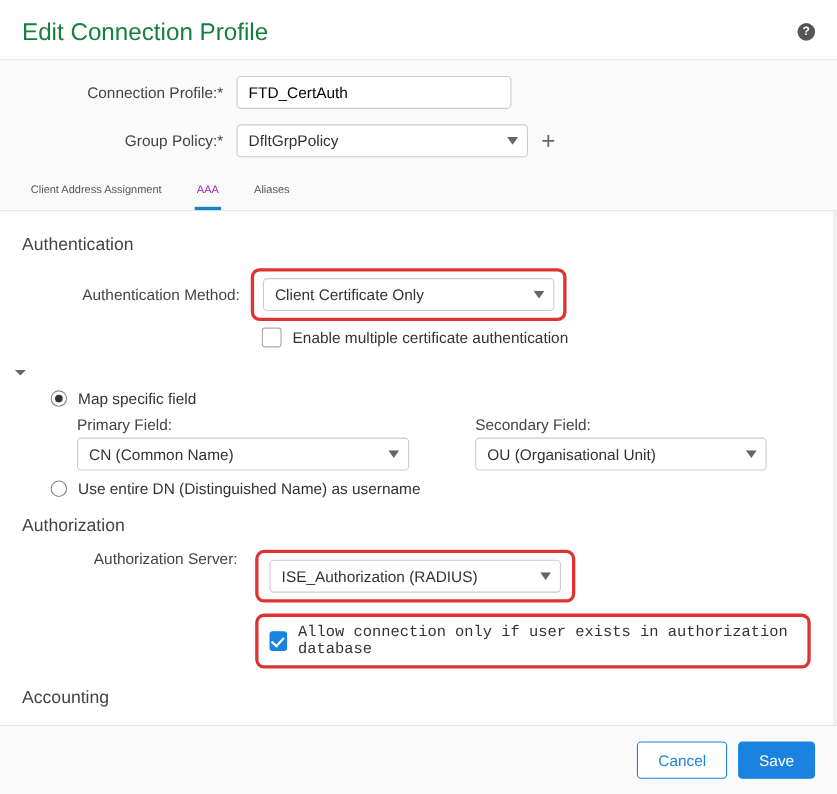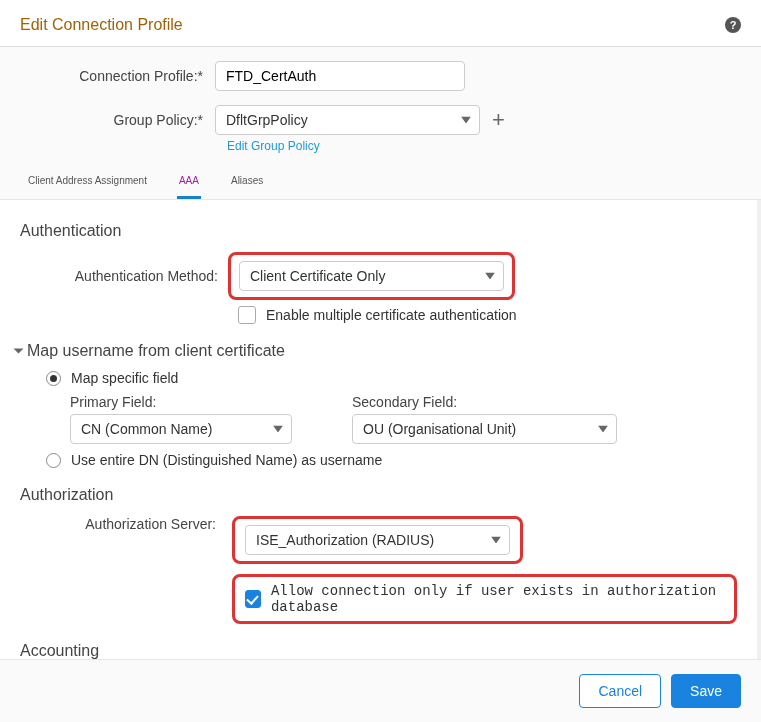--- a/index.html
+++ b/index.html
@@ -15,24 +15,24 @@
     flex-direction: column;
   }
   .header {
     padding: 16px 20px 12px 20px;
     border-bottom: 1px solid #e0e0e0;
     display: flex;
     justify-content: space-between;
     align-items: center;
   }
   .header h1 {
-    font-size: 16px;
+    font-size: 22px;
     font-weight: 400;
     margin: 0;
-    color: #a16207;
+    color: #15803d;
   }
   .help-icon {
     width: 16px; height: 16px;
     border-radius: 50%;
     background: #555;
     color: #fff;
     font-size: 11px;
     display: flex;
     align-items: center;
     justify-content: center;
@@ -294,21 +294,20 @@
         <span>DfltGrpPolicy</span>
       </div>
       <span class="select-caret">
         <svg width="10" height="7" viewBox="0 0 10 7">
             <polygon points="0,0 10,0 5,7" fill="#666"></polygon>
           </svg>
       </span>
     </div>
     <div class="plus-btn">+</div>
   </div>
-  <div class="edit-link">Edit Group Policy</div>
 
   <div class="tabs">
     <div class="tab">Client Address Assignment</div>
     <div class="tab active">AAA</div>
     <div class="tab">Aliases</div>
   </div>
 </div>
 
 <div class="content">
   <div class="section-title">Authentication</div>
@@ -329,33 +328,32 @@
     </div>
   </div>
 
   <div class="checkbox-row">
     <div class="chk"></div>
     <span>Enable multiple certificate authentication</span>
   </div>
 
   <div class="collapse-title">
     <span class="tri-right"></span>
-    <span>Map username from client certificate</span>
   </div>
 
   <div class="radio-row">
     <div class="radio checked"></div>
     <span>Map specific field</span>
   </div>
 
   <div class="two-col">
     <div class="col">
       <div class="small-label">Primary Field:</div>
       <div class="select-wrap">
-        <div class="select" style="width:222px">
+        <div class="select" style="width:302px">
           <span>CN (Common Name)</span>
         </div>
         <span class="select-caret">
           <svg width="10" height="7" viewBox="0 0 10 7">
               <polygon points="0,0 10,0 5,7" fill="#666"></polygon>
             </svg>
         </span>
       </div>
     </div>
     <div class="col">

